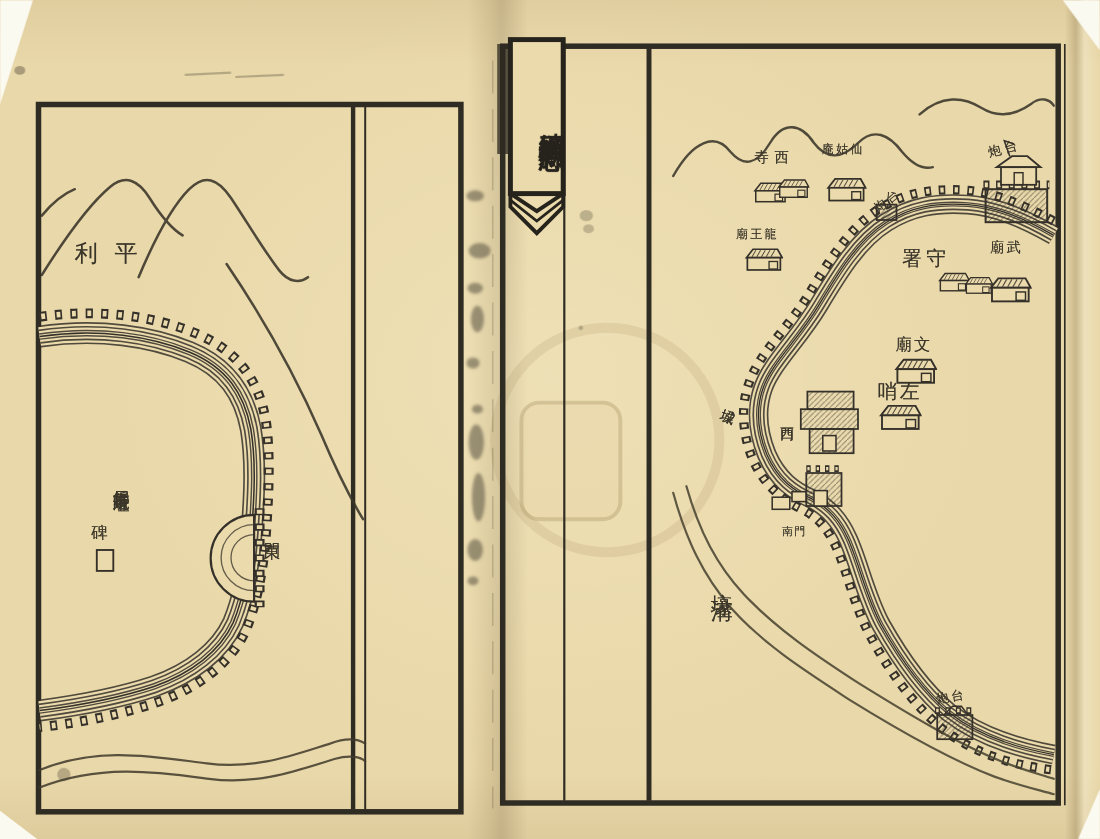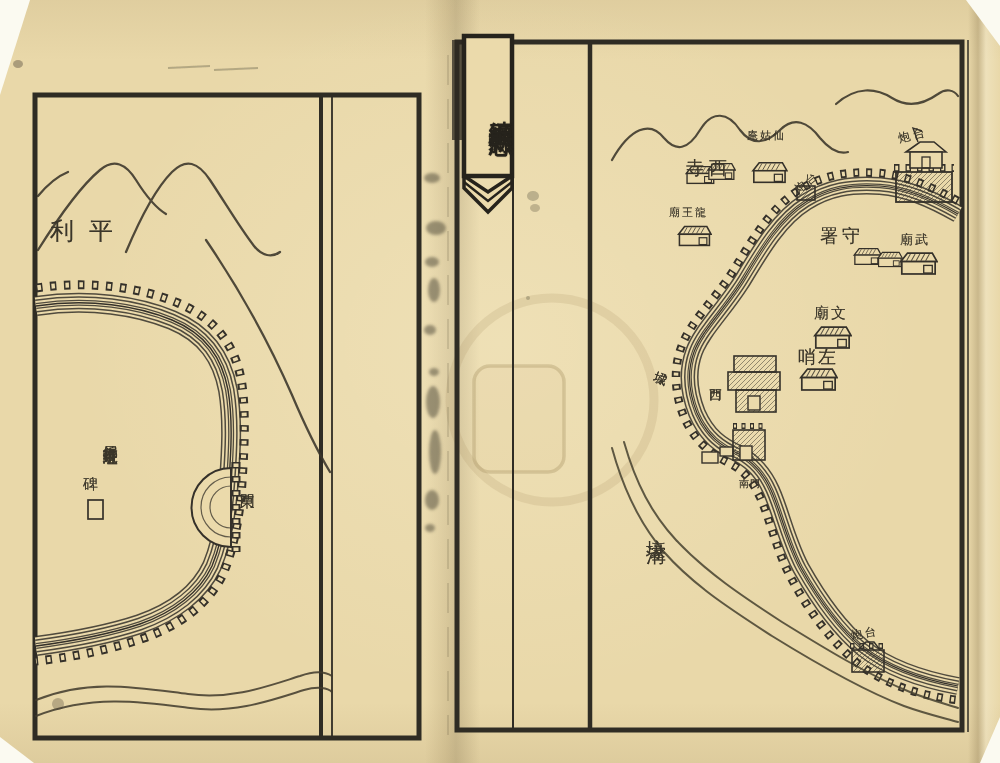--- a/index.html
+++ b/index.html
@@ -23,36 +23,36 @@
     position:absolute; color:#3b362a; line-height:1.08;
     font-family:"DejaVu Serif", serif; white-space:nowrap;
     text-shadow:0 0 .5px rgba(59,54,42,.6);
   }
   .vert{writing-mode:vertical-rl; text-orientation:upright; white-space:normal;}
   #banner-text{
     left:467px; top:46px; width:46px; height:126px; font-size:23px; font-weight:bold;
     letter-spacing:3px; color:#26231c; text-align:center;
     text-shadow:0 0 1px rgba(38,35,28,.9);
   }
-  .l-pingli{left:50px; top:219px; font-size:24px; letter-spacing:15px;}
+  .l-pingli{left:68px; top:219px; font-size:21px; letter-spacing:15px;}
   .l-academy{left:102px; top:433px; font-size:15px; height:102px; letter-spacing:1px;}
   .l-stele{left:83px; top:476px; font-size:15px;}
   .l-eastgate{left:239px; top:482px; font-size:15px; height:40px;}
-  .l-westtemple{left:686px; top:158px; font-size:18px; letter-spacing:5px;}
+  .l-westtemple{left:686px; top:137px; font-size:13px; letter-spacing:5px;}
   .l-xiangu{left:747px; top:130px; font-size:11px; letter-spacing:2px;}
   .l-dragon{left:669px; top:207px; font-size:11px; letter-spacing:2px;}
   .l-batne{left:898px; top:129px; font-size:12px; letter-spacing:3px; transform:rotate(-14deg);}
   .l-batcorner{left:793px; top:176px; font-size:11.5px; letter-spacing:2px; transform:rotate(-38deg);}
   .l-garrison{left:820px; top:228px; font-size:18px; letter-spacing:4px;font-family:Liberation Mono, monospace;}
-  .l-wumiao{left:900px; top:233px; font-size:13px; letter-spacing:2px;}
+  .l-wumiao{left:900px; top:219px; font-size:13px; letter-spacing:2px;}
   .l-wenmiao{left:814px; top:305px; font-size:15px; letter-spacing:2px;}
   .l-picket{left:798px; top:347px; font-size:18px; letter-spacing:2px;}
   .l-battlement{left:651px; top:361px; font-size:13px; height:46px; transform:rotate(20deg);}
   .l-westgate{left:709px; top:379px; font-size:12.5px; height:34px;}
-  .l-southgate{left:711px; top:479px; font-size:10px; letter-spacing:1px;margin-left:28px;}
+  .l-southgate{left:711px; top:479px; font-size:10px; letter-spacing:1px;}
   .l-moat{left:645px; top:523px; font-size:20px; height:60px; letter-spacing:6px;}
   .l-batse{left:851px; top:627px; font-size:11.5px; letter-spacing:2px; transform:rotate(-10deg);}
 </style>
 </head>
 <body>
 
 <div id="stage">
 
 <svg width="1000" height="763" viewBox="0 0 1000 763">
   <defs>

